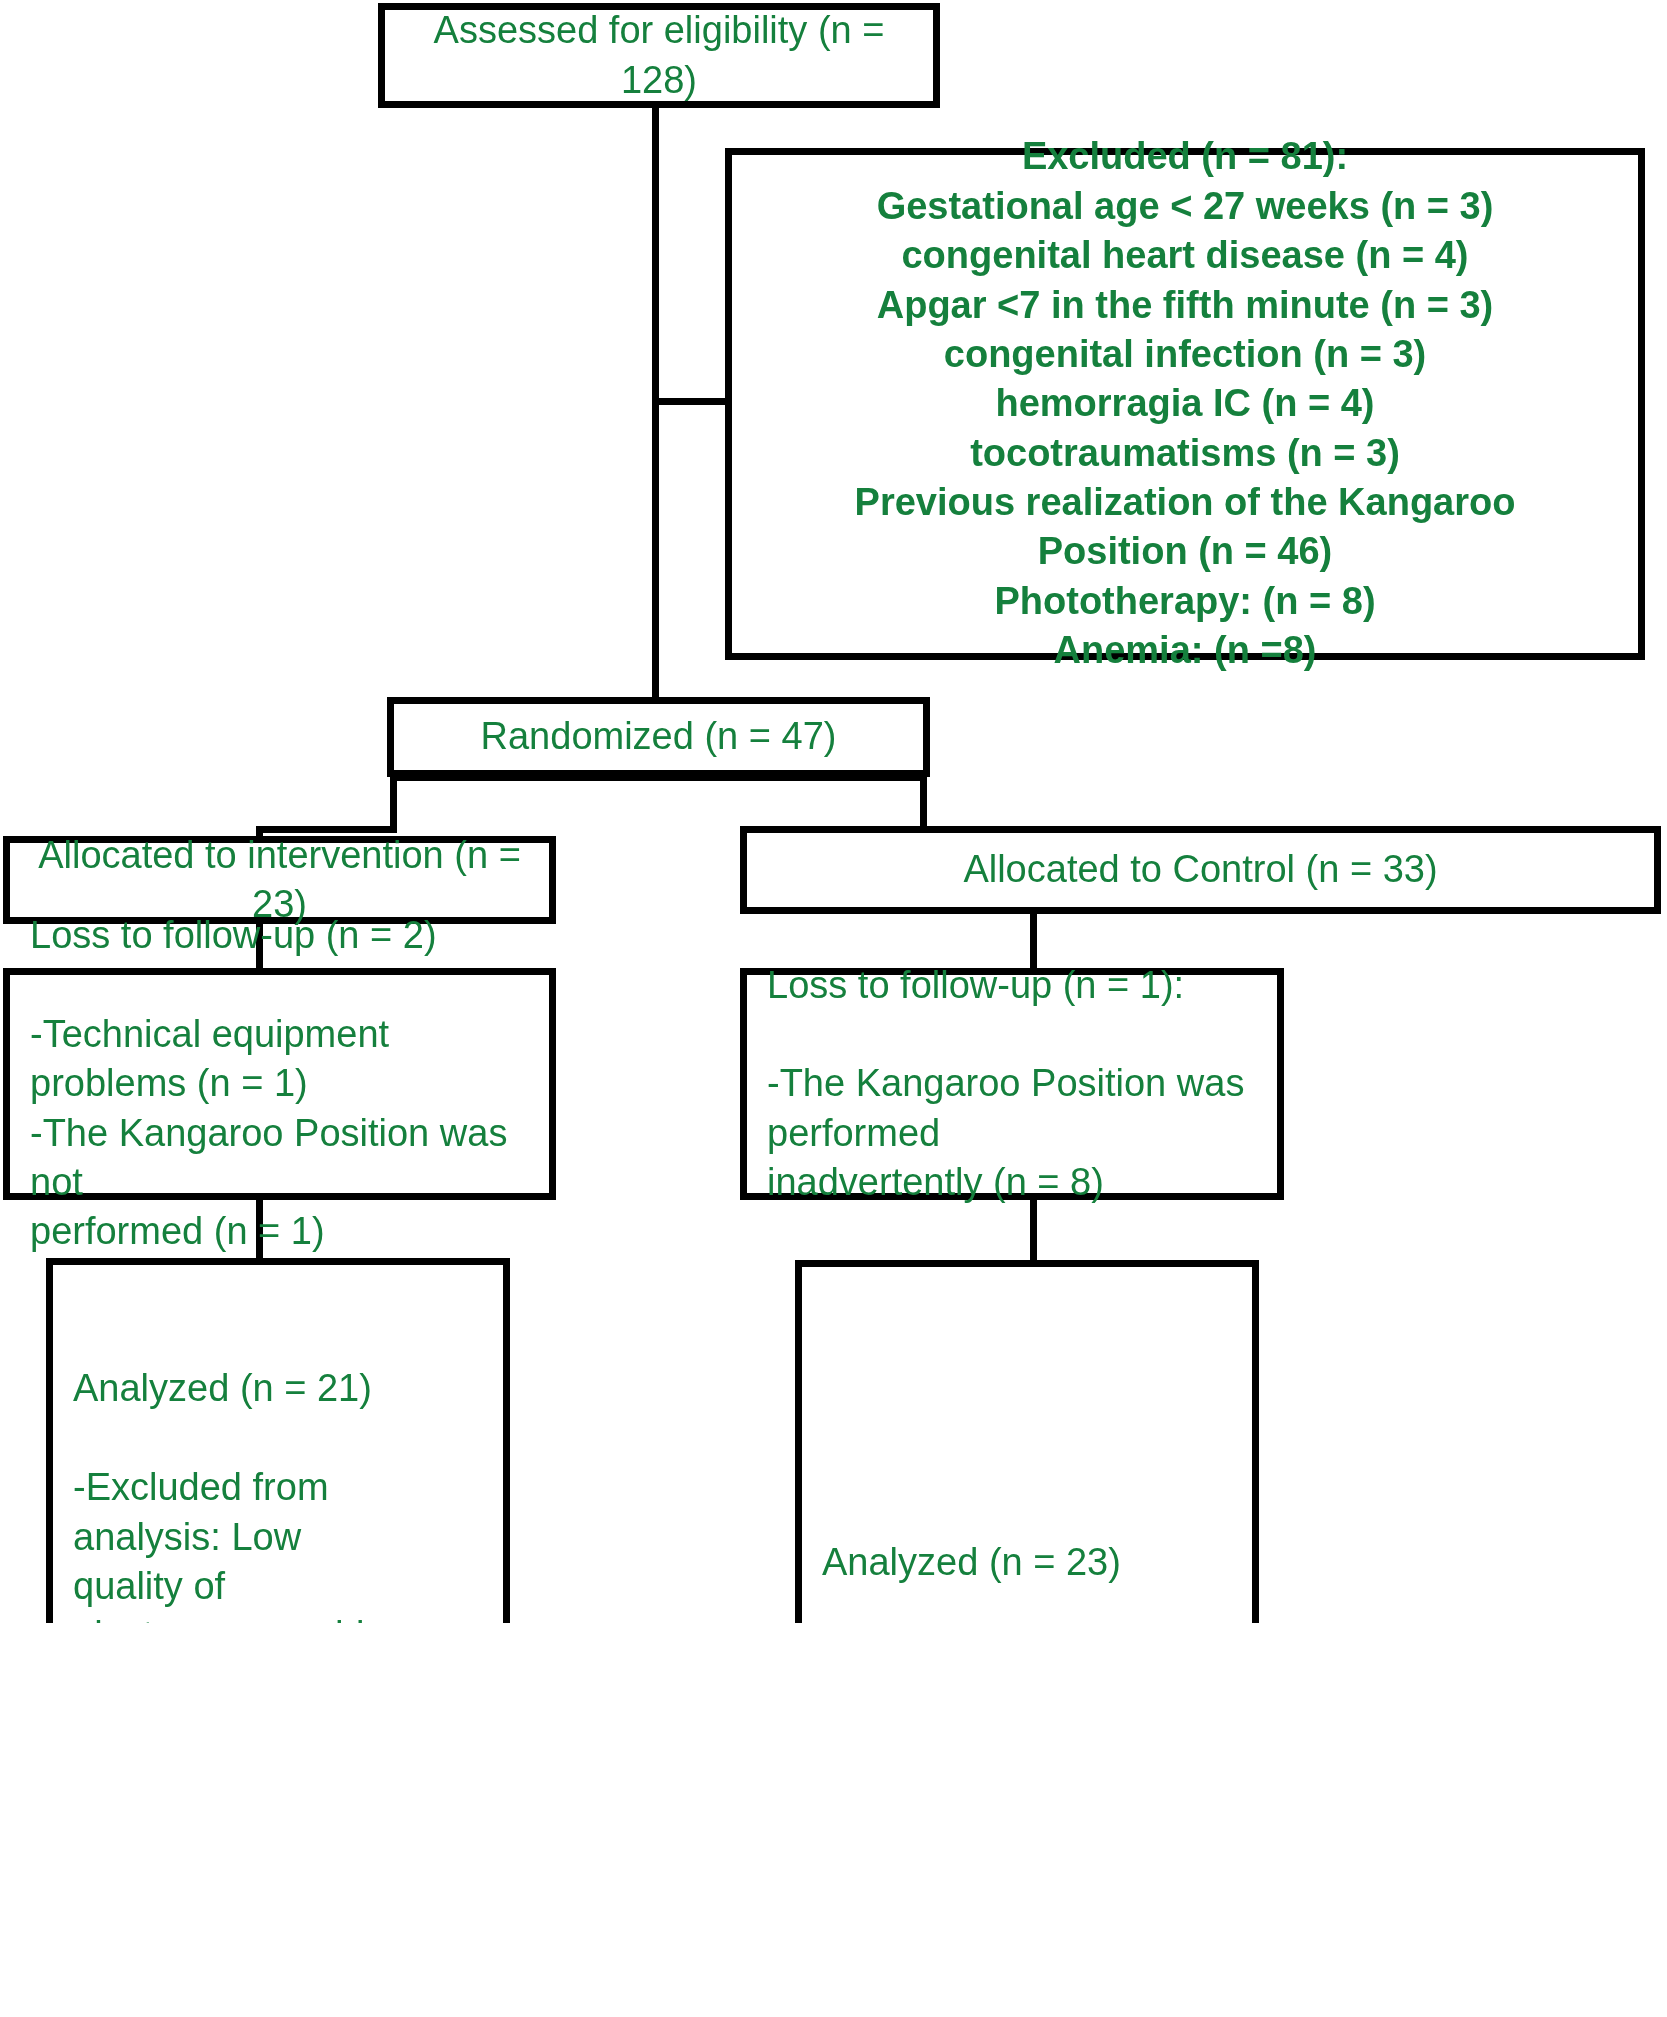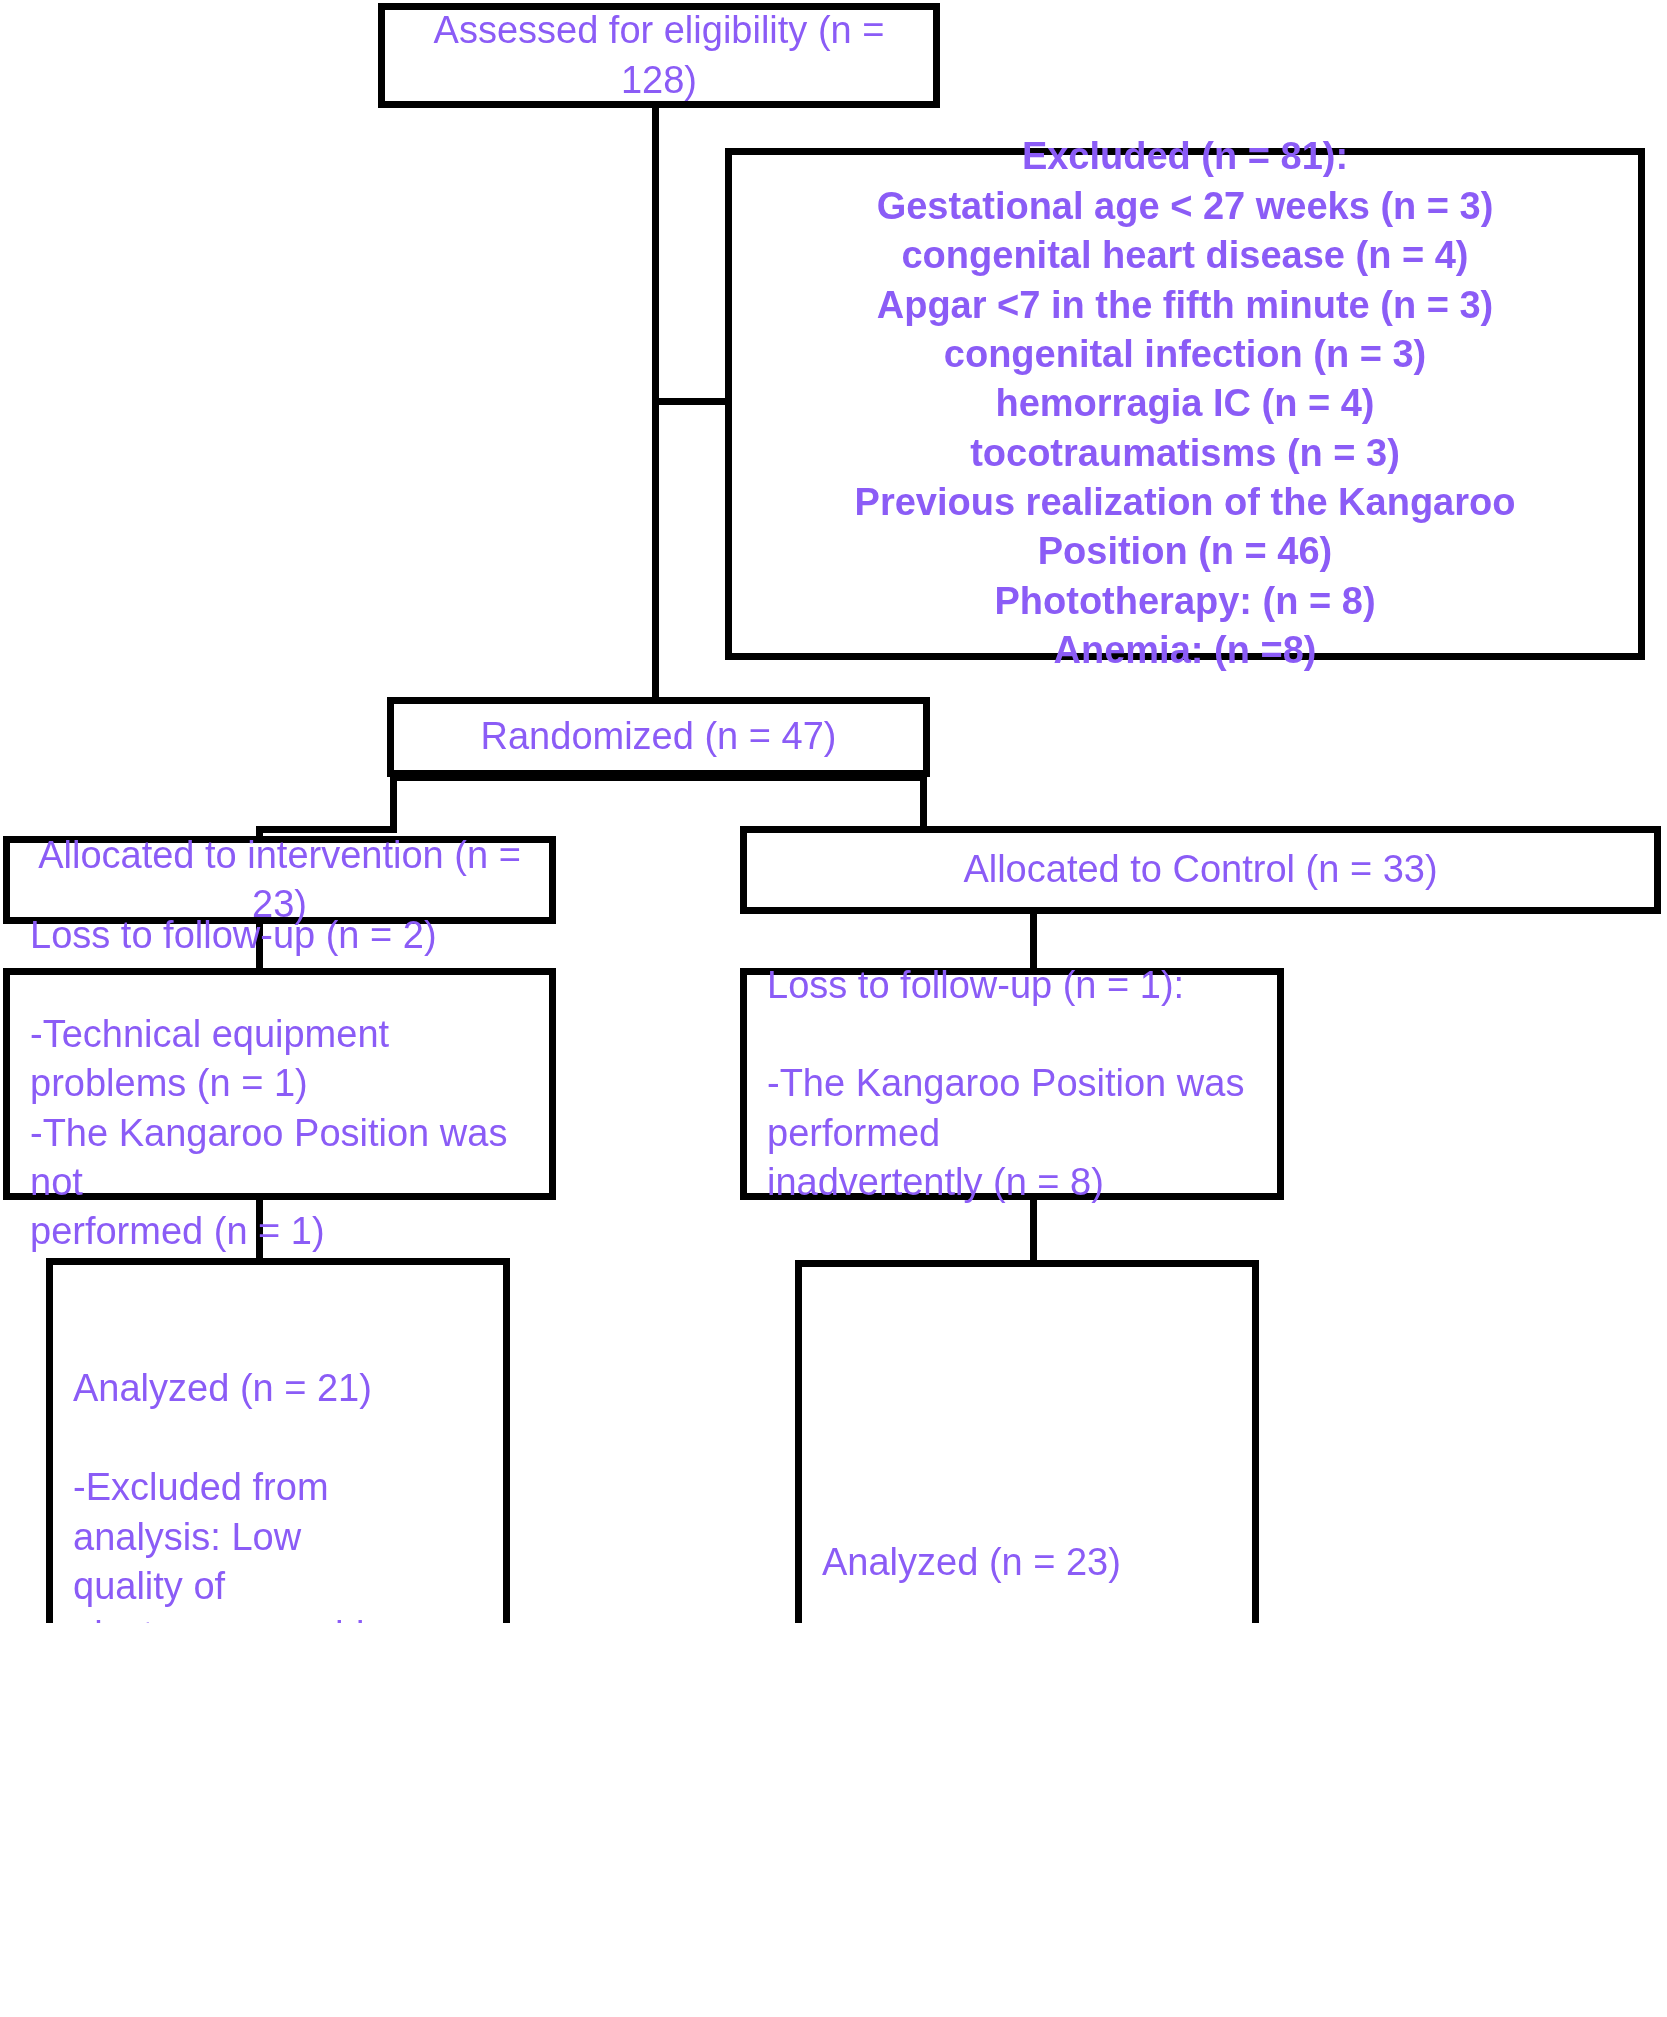--- a/index.html
+++ b/index.html
@@ -6,21 +6,21 @@
     margin: 0;
     padding: 0;
     background: #ffffff;
   }
   #canvas {
     position: relative;
     width: 1667px;
     height: 1623px;
     background: #ffffff;
     font-family: "Liberation Sans", sans-serif;
-    color: #8b5cf6;
+    color: #15803d;
     overflow: hidden;
     border-radius: 21px;
   }
   .box {
     position: absolute;
     box-sizing: border-box;
     border: 7px solid #000000;
     background: #ffffff;
     z-index: 2;
     display: flex;

